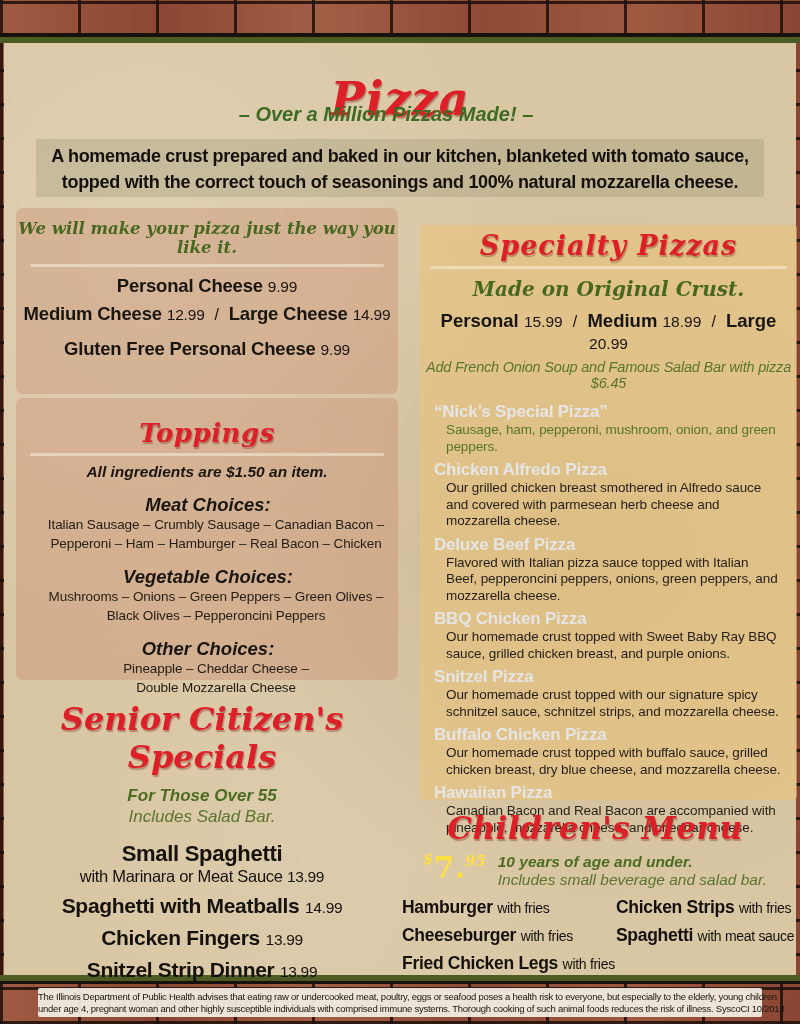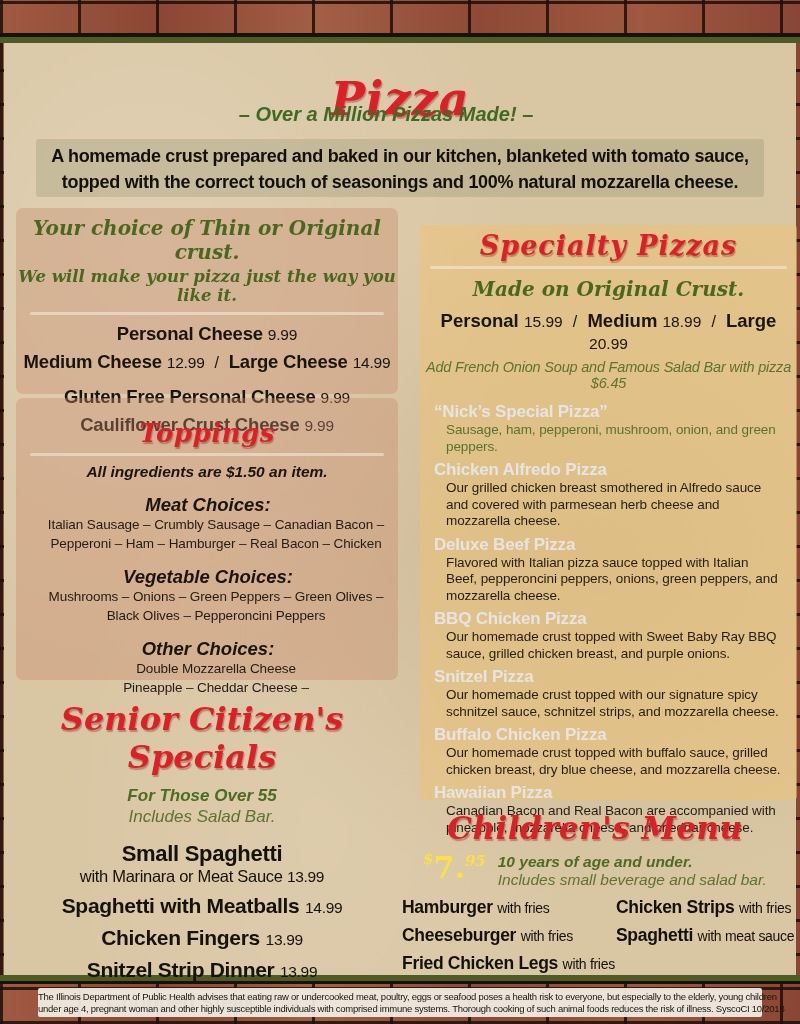--- a/index.html
+++ b/index.html
@@ -119,62 +119,57 @@
 <div class="line-black-bot"></div>
 
 <div class="title script">Pizza</div>
 <div class="tagline">– Over a Million Pizzas Made! –</div>
 <div class="intro">
   <div>A homemade crust prepared and baked in our kitchen, blanketed with tomato sauce,</div>
   <div>topped with the correct touch of seasonings and 100% natural mozzarella cheese.</div>
 </div>
 
 <div class="panel crust">
-  <div class="h1 green-serif">Your choice of Thin or Original crust.</div>
   <div class="h2 green-serif">We will make your pizza just the way you like it.</div>
   <div class="divider"></div>
   <div class="price-row">
     <span>Personal Cheese</span>
     <span class="price">9.99</span>
   </div>
   <div class="price-row">
     <span>Medium Cheese</span>
     <span class="price">12.99</span>
     <span class="sep">/</span>
     <span>Large Cheese</span>
     <span class="price">14.99</span>
   </div>
   <div class="price-row gap-up">
     <span>Gluten Free Personal Cheese</span>
-    <span class="price">9.99</span>
-  </div>
-  <div class="price-row">
-    <span>Cauliflower Crust Cheese</span>
     <span class="price">9.99</span>
   </div>
 </div>
 
 <div class="panel tops">
   <div class="script">Toppings</div>
   <div class="divider"></div>
   <div class="note">All ingredients are $1.50 an item.</div>
   <div class="tgroup">
     <div class="glabel">Meat Choices:</div>
     <div class="gline">Italian Sausage – Crumbly Sausage – Canadian Bacon –</div>
     <div class="gline">Pepperoni – Ham – Hamburger – Real Bacon – Chicken</div>
   </div>
   <div class="tgroup">
     <div class="glabel">Vegetable Choices:</div>
     <div class="gline">Mushrooms – Onions – Green Peppers – Green Olives –</div>
     <div class="gline">Black Olives – Pepperoncini Peppers</div>
   </div>
   <div class="tgroup">
     <div class="glabel">Other Choices:</div>
+    <div class="gline">Pineapple – Cheddar Cheese –</div>
     <div class="gline">Double Mozzarella Cheese</div>
-    <div class="gline">Pineapple – Cheddar Cheese –</div>
   </div>
 </div>
 
 <div class="senior">
   <div class="script">Senior Citizen's Specials</div>
   <div class="s1 green-sans-b">For Those Over 55</div>
   <div class="s2 green-sans">Includes Salad Bar.</div>
   <div class="item" style="margin-top:14px; font-size:22px;">
     <div>Small Spaghetti</div>
     <div class="subnote">

